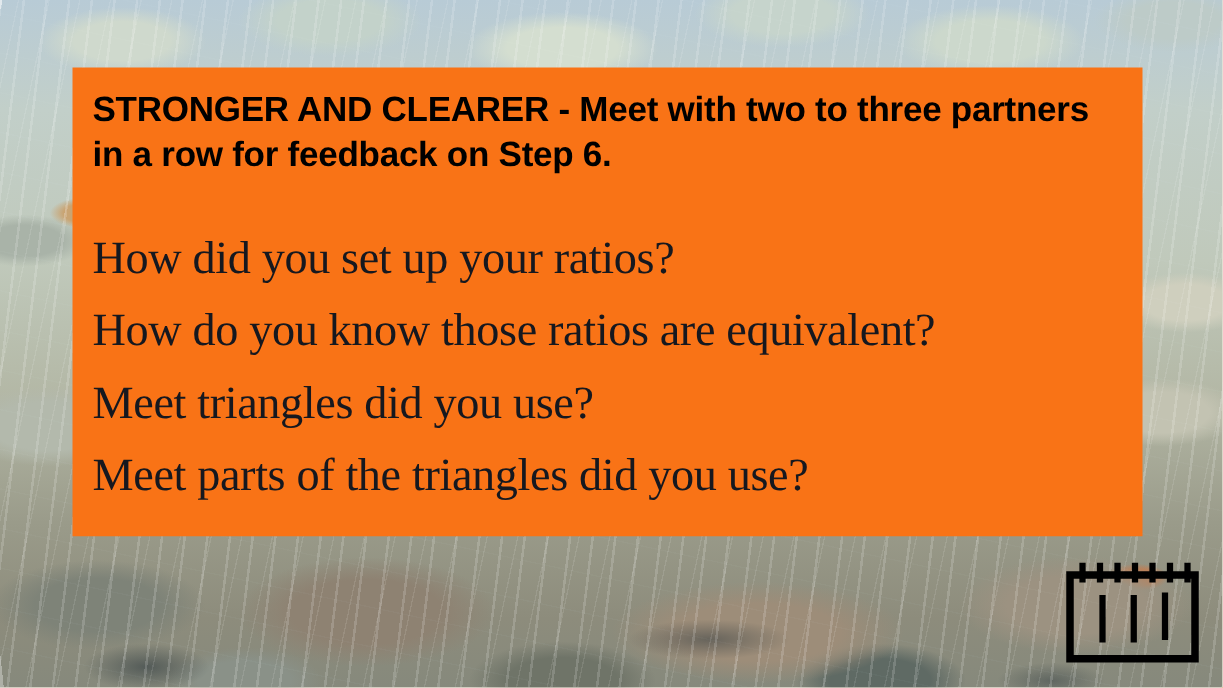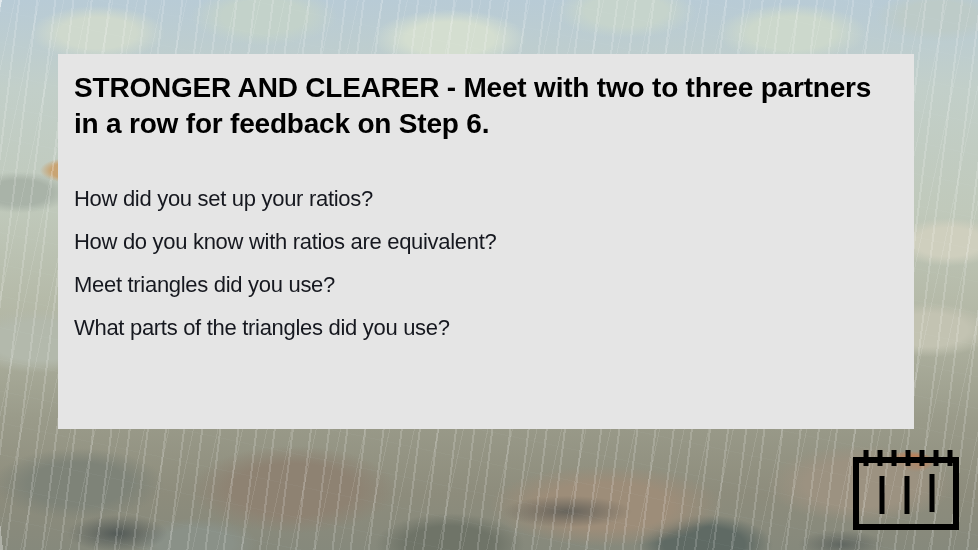--- a/index.html
+++ b/index.html
@@ -72,45 +72,46 @@
     mix-blend-mode: screen;
   }
 
   
   .text-panel {
     position: absolute;
     left: 58px;
     top: 54px;
     width: 856px;
     height: 375px;
-    background: #e5e5e5;
+    background: #f97316;
     box-sizing: border-box;
     padding: 16px 18px 0 16px;
   }
   .heading {
     font-size: 28px;
     font-weight: bold;
     color: #000000;
     line-height: 1.27;
     letter-spacing: -0.2px;
     margin: 0;
   }
   .question-list {
     margin: 0;
     padding: 0;
     list-style: none;
   }
   .question-list li {
-    font-size: 22px;
+    font-size: 37px;
     font-weight: normal;
     color: #16181f;
     line-height: 1.0;
     letter-spacing: -0.3px;
     margin: 0;
     padding: 0;
+    font-family: Liberation Serif, serif;
   }
   .q-spacer { height: 47px; }
   .q-gap { height: 21px; }
 
   
   .logo {
     position: absolute;
     left: 849px;
     top: 450px;
     width: 114px;
@@ -126,25 +127,25 @@
 
   <div class="text-panel">
 
     <p class="heading">STRONGER AND CLEARER - Meet with two to three partners in a row for feedback on Step 6.</p>
 
     <div class="q-spacer"></div>
 
     <ul class="question-list">
       <li>How did you set up your ratios?</li>
       <li class="q-gap"></li>
-      <li>How do you know with ratios are equivalent?</li>
+      <li>How do you know those ratios are equivalent?</li>
       <li class="q-gap"></li>
       <li>Meet triangles did you use?</li>
       <li class="q-gap"></li>
-      <li>What parts of the triangles did you use?</li>
+      <li>Meet parts of the triangles did you use?</li>
     </ul>
 
   </div>
 
   <div class="logo">
     <svg width="114" height="82" viewBox="0 0 114 82" xmlns="http://www.w3.org/2000/svg">
 
       <rect x="7" y="10" width="100" height="67" fill="none" stroke="#000000" stroke-width="6"></rect>
 
       <g stroke="#000000" stroke-width="5">

